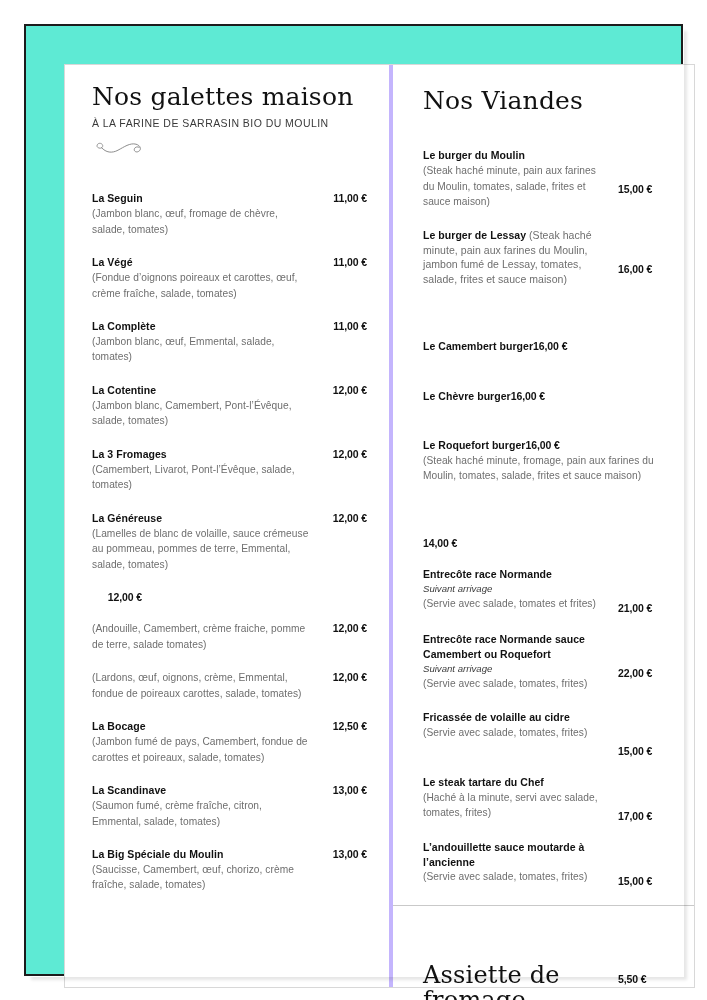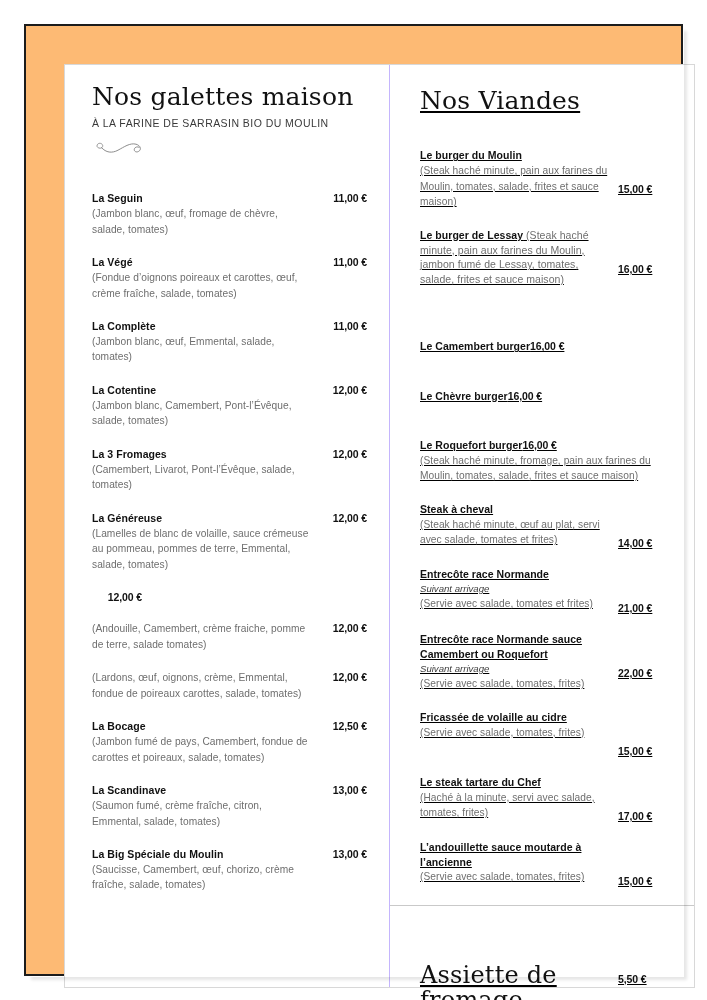--- a/index.html
+++ b/index.html
@@ -23,21 +23,21 @@
     overflow: hidden;
   }
   #outer-frame {
     position: absolute;
     left: 24px;
     top: 24px;
     width: 659px;
     height: 952px;
     border: 2px solid #1c1c1c;
     box-sizing: border-box;
-    background: #fdba74;
+    background: #5eead4;
   }
   #outer-frame::after {
     content: "";
     position: absolute;
     left: 2px;
     top: 2px;
     right: -3px;
     bottom: -3px;
     box-shadow: 3px 3px 3px rgba(0,0,0,0.10);
     pointer-events: none;
@@ -66,25 +66,24 @@
   .col {
     box-sizing: border-box;
     position: relative;
   }
   #col-left {
     width: 324px;
     padding: 19px 22px 0 27px;
   }
   #col-right {
     width: 305px;
-    border-left: 1px solid #c4b5fd;
+    border-left: 4px solid #c4b5fd;
     padding: 0;
     display: flex;
     flex-direction: column;
-    text-decoration: underline;
   }
   #viandes-block {
     padding: 23px 26px 0 30px;
     flex: 1 1 auto;
   }
   #fromage-block {
     border-top: 1px solid #c9c9c9;
     padding: 32px 26px 0 30px;
     height: 102px;
     box-sizing: border-box;
@@ -331,24 +330,20 @@
                   <div class="group-line">
                     <div class="item-name">Le Roquefort burger</div>
                     <div class="item-price">16,00 €</div>
                   </div>
                 </div>
                 <div class="item-desc">(Steak haché minute, fromage, pain aux farines du Moulin, tomates, salade, frites et sauce maison)</div>
               </div>
             </li>
 
             <li class="item">
-              <div class="item-text">
-                <div class="item-name">Steak à cheval</div>
-                <div class="item-desc">(Steak haché minute, œuf au plat, servi avec salade, tomates et frites)</div>
-              </div>
               <div class="item-price">14,00 €</div>
             </li>
 
             <li class="item">
               <div class="item-text">
                 <div class="item-name">Entrecôte race Normande</div>
                 <div class="item-note">Suivant arrivage</div>
                 <div class="item-desc">(Servie avec salade, tomates et frites)</div>
               </div>
               <div class="item-price">21,00 €</div>

